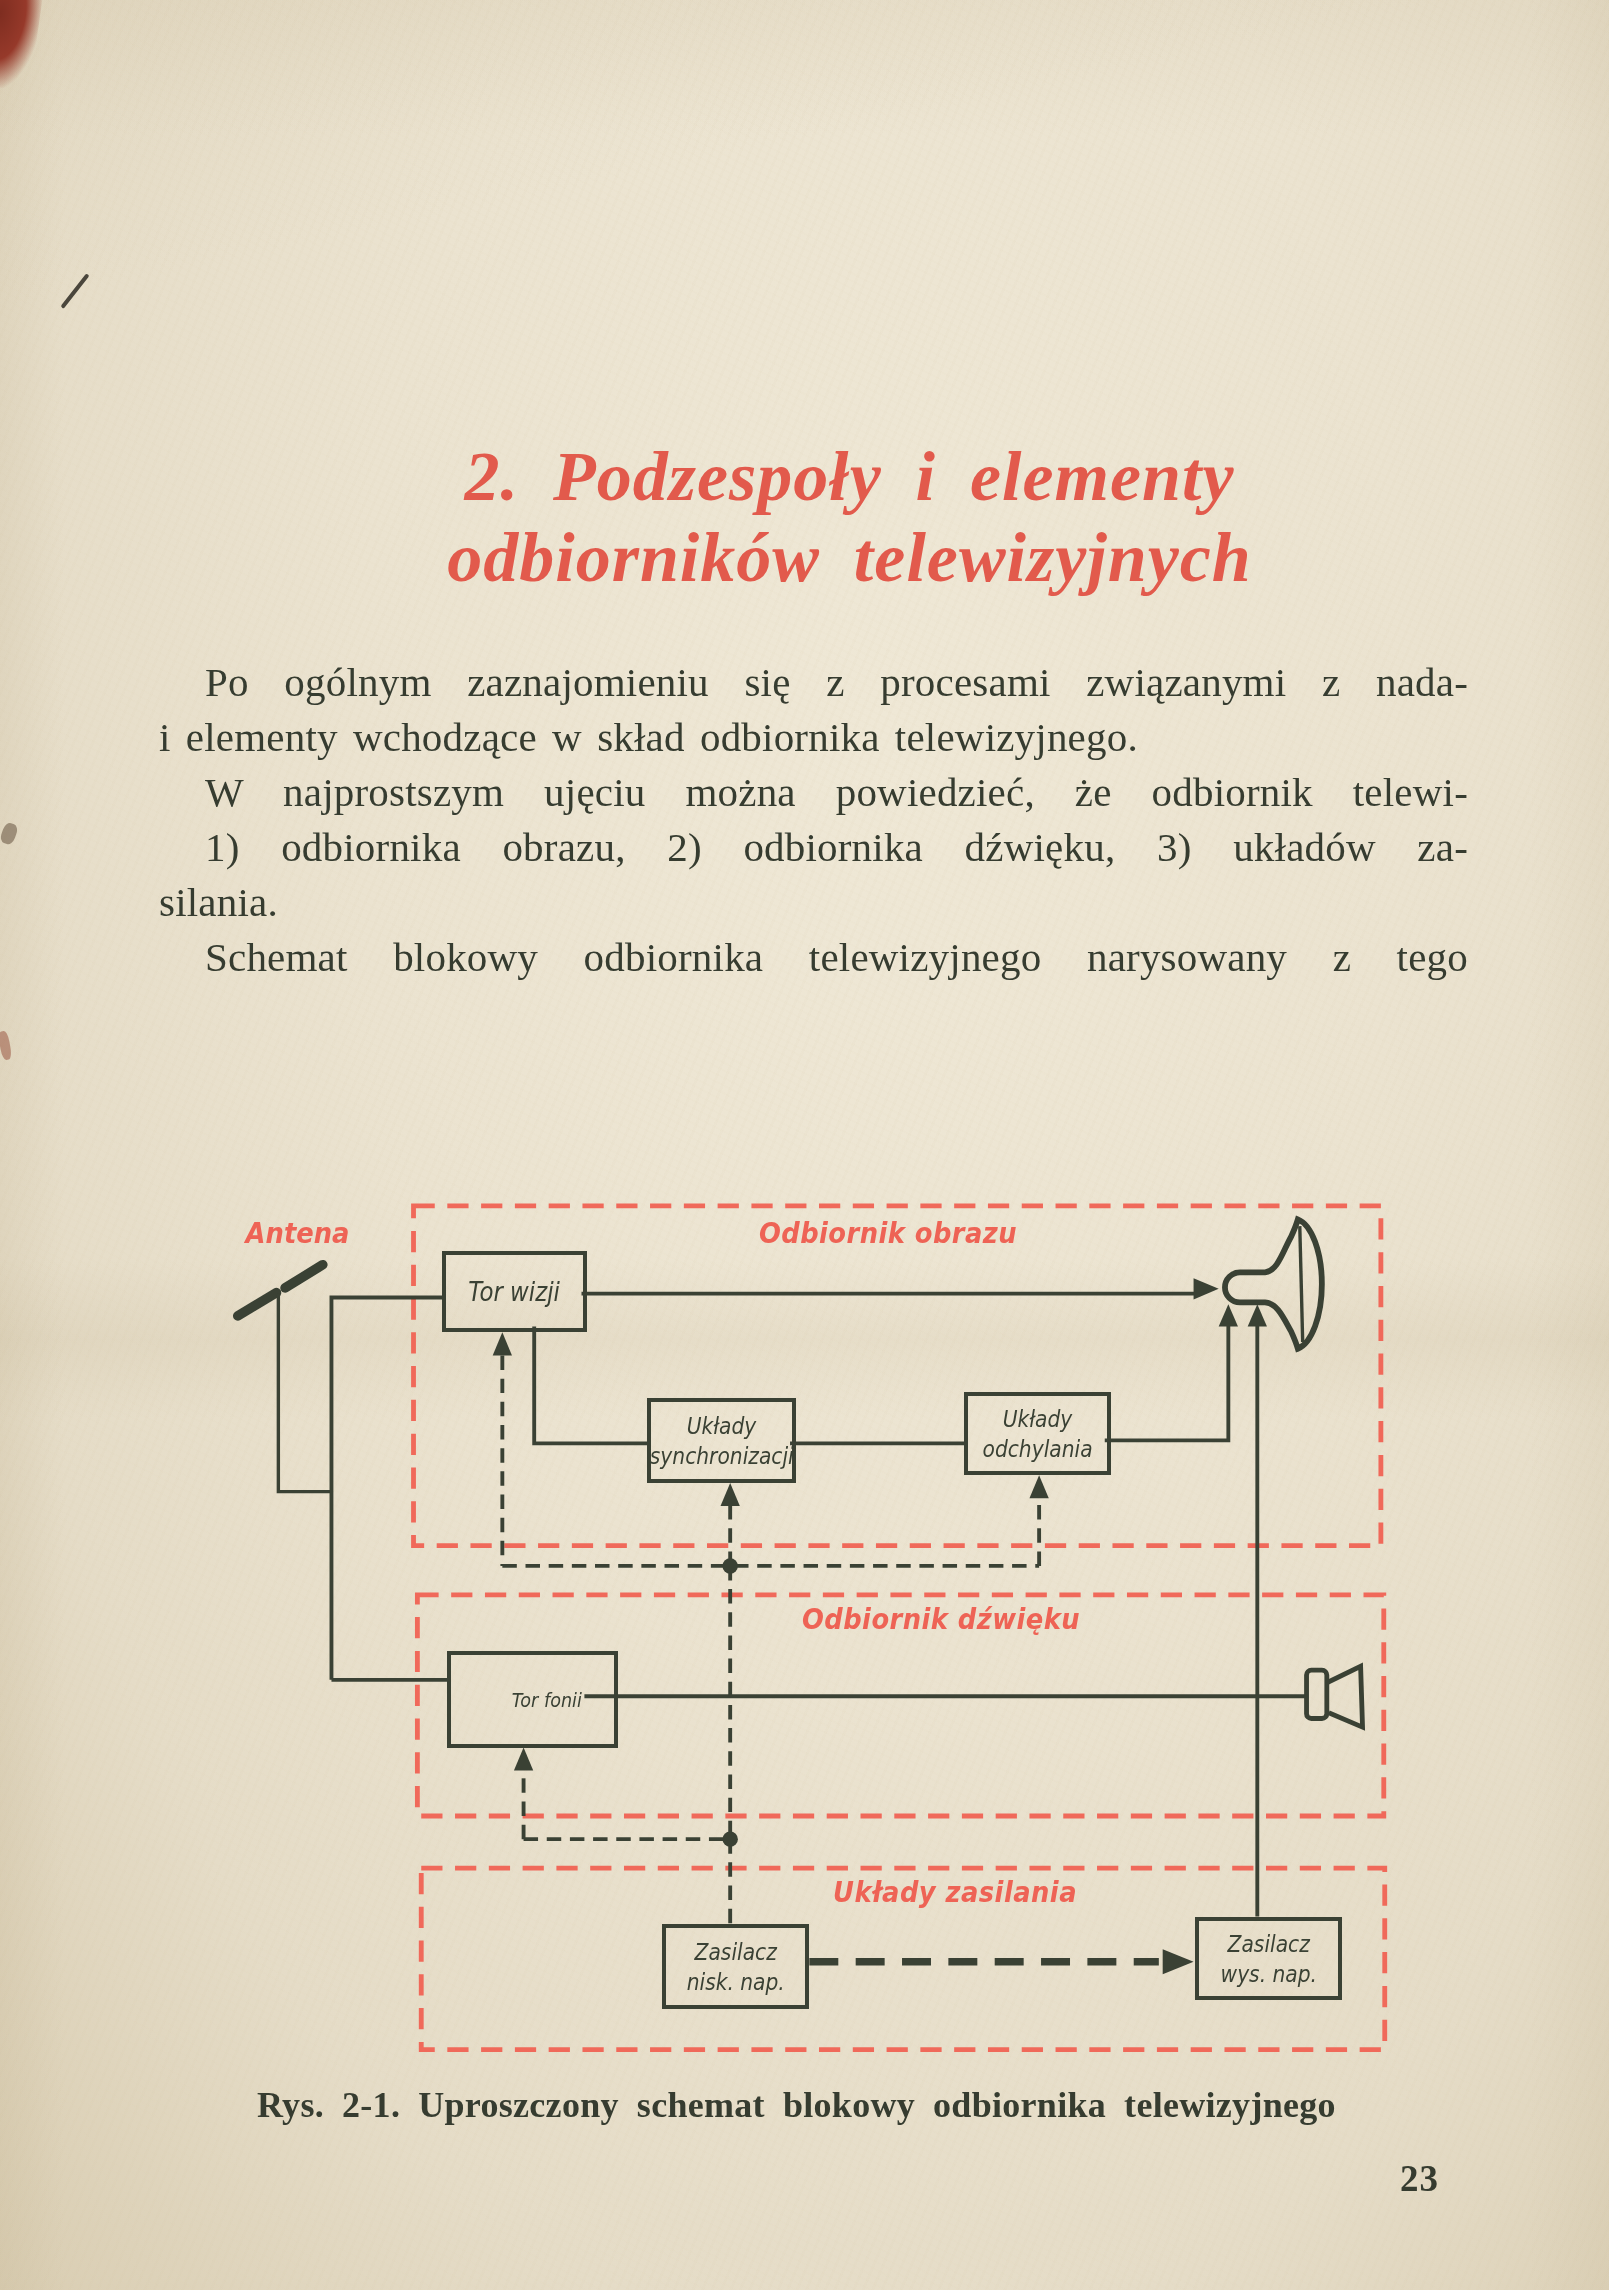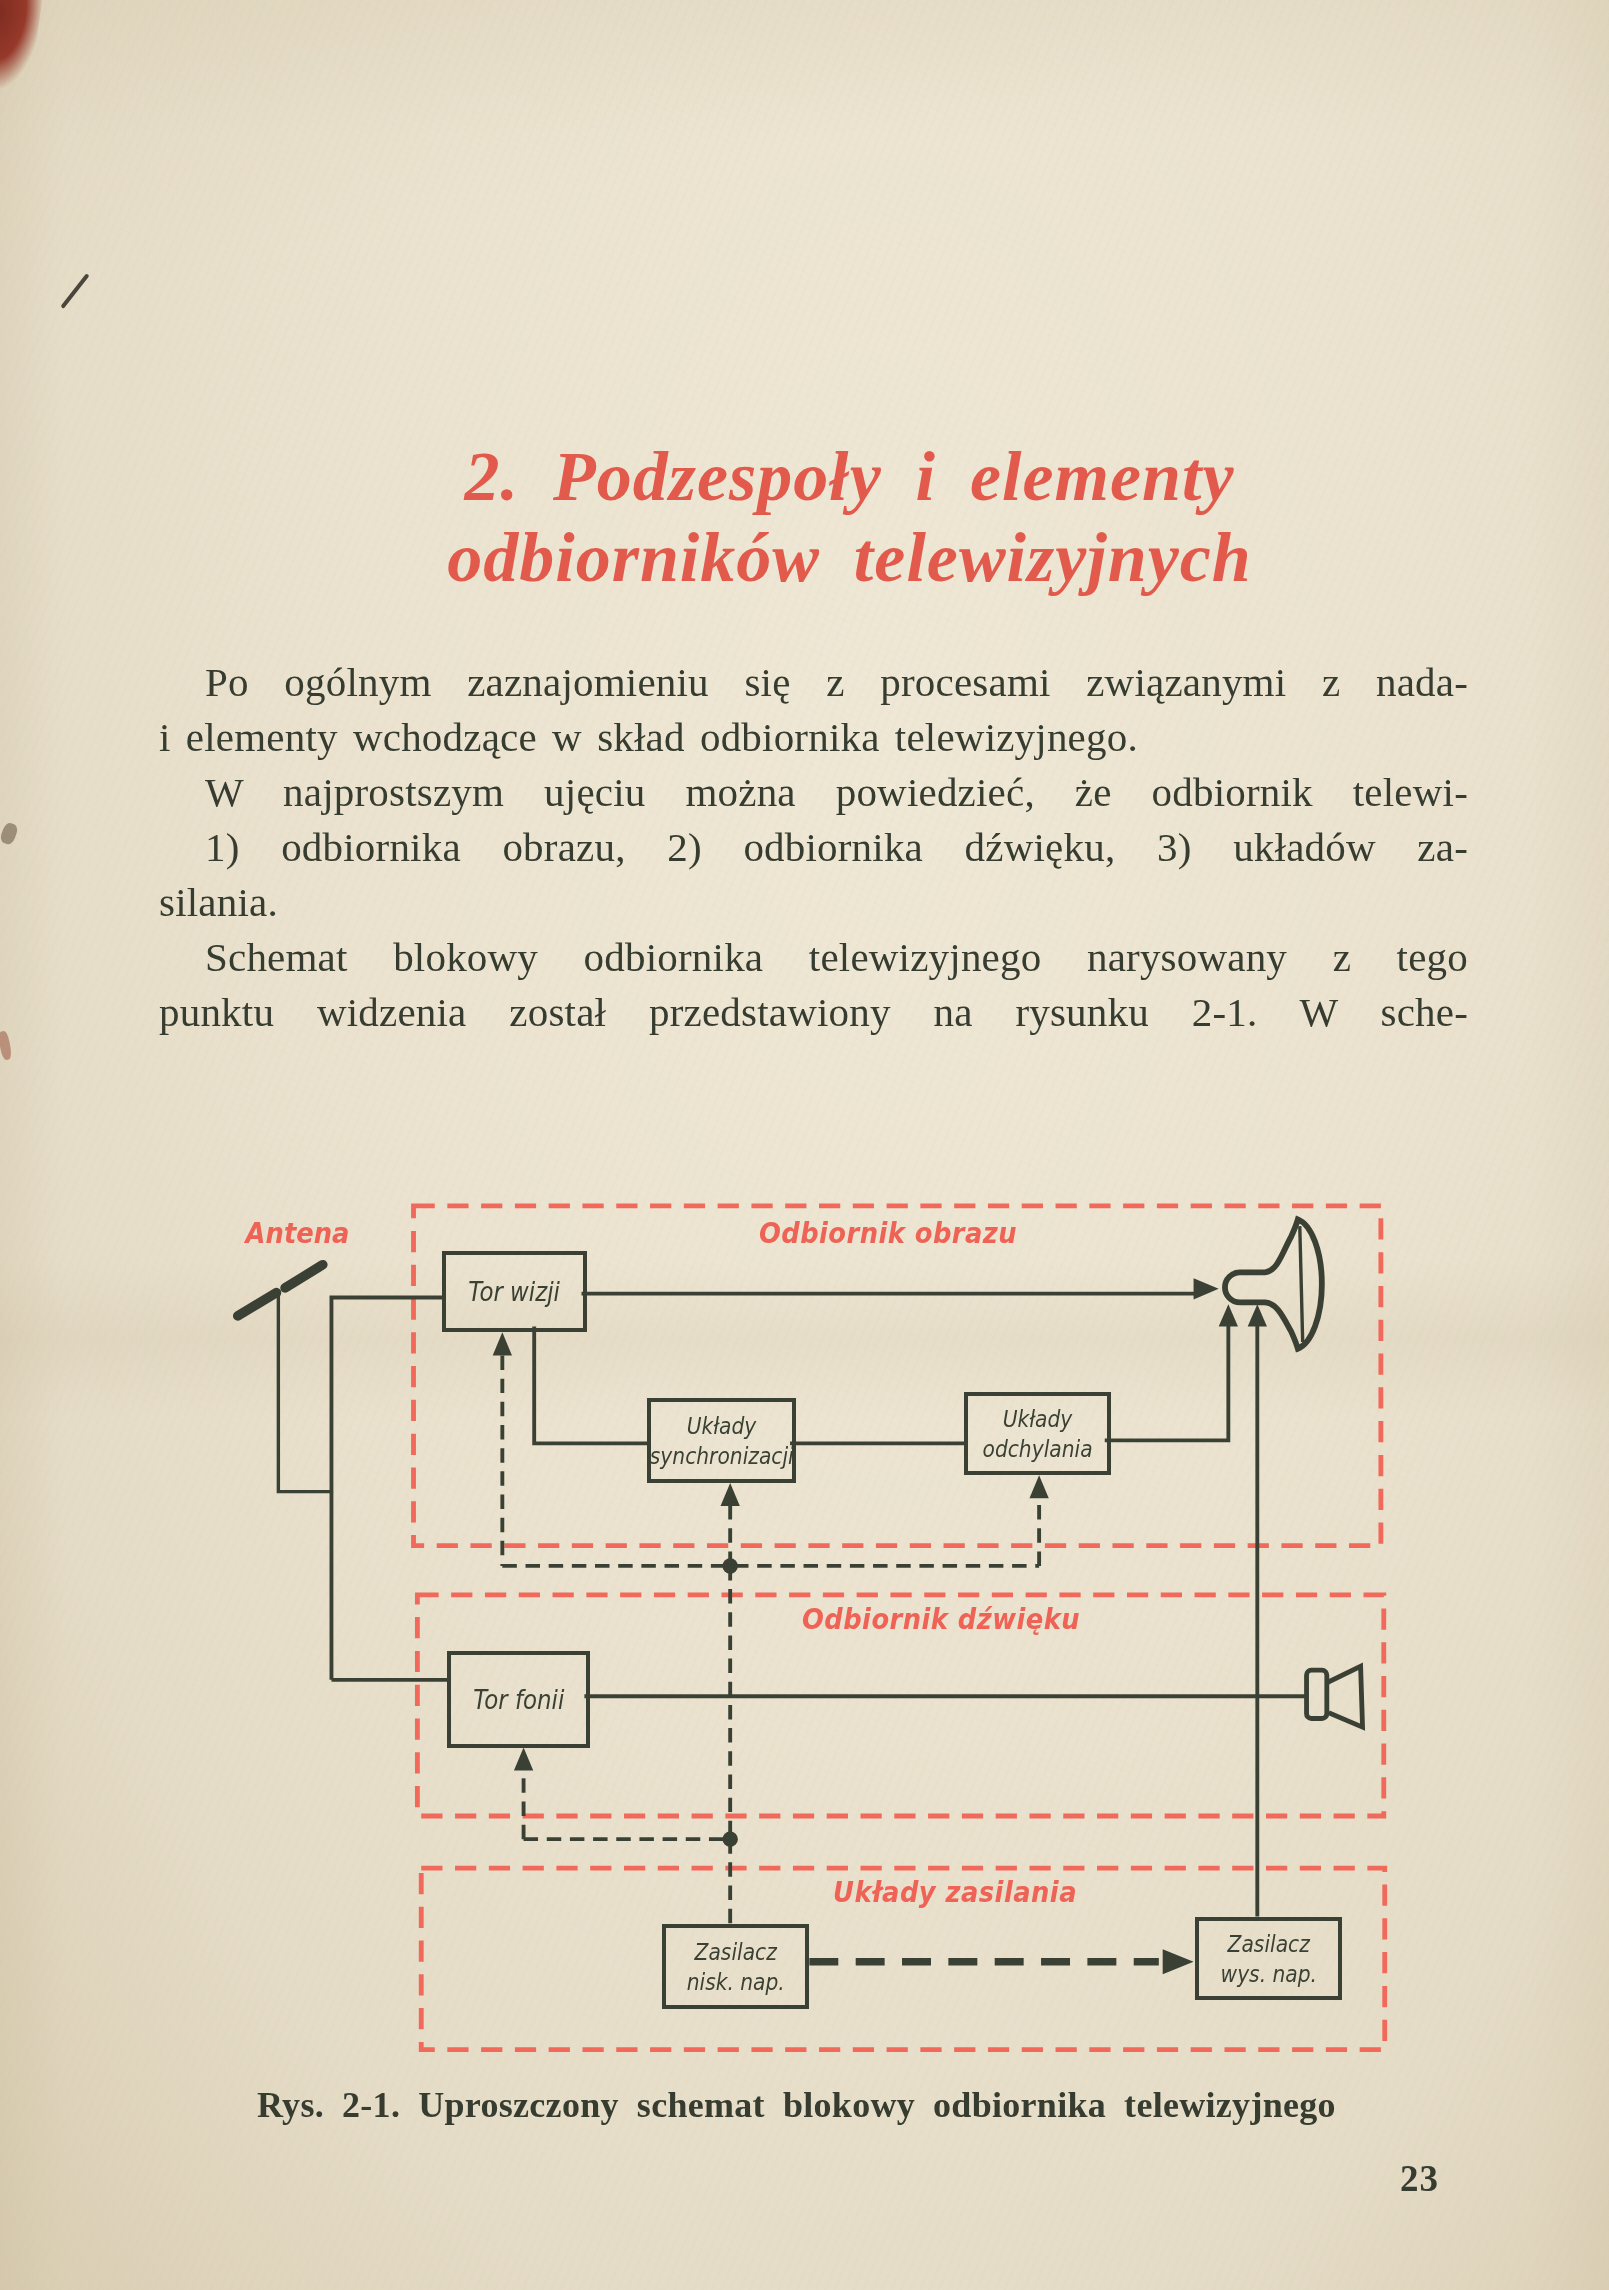--- a/index.html
+++ b/index.html
@@ -75,21 +75,21 @@
     display:flex;flex-direction:column;align-items:center;justify-content:center;
     font-family:"DejaVu Sans","Liberation Sans",sans-serif;
     font-style:italic;
     color:#3a4134;
     text-align:right;
   }
   .block .bl{white-space:nowrap;line-height:30px;transform:scaleX(.88);}
   .b-torwizji {left:442px;top:1251px;width:137px;height:73px;font-size:26px;}
   .b-sync     {left:647px;top:1398px;width:141px;height:77px;font-size:23px;}
   .b-odch     {left:964px;top:1392px;width:139px;height:75px;font-size:23px;}
-  .b-torfonii {left:447px;top:1651px;width:135px;height:89px;font-size:26px;}
+  .b-torfonii {left:447px;top:1651px;width:135px;height:89px;font-size:20px;padding-left:28px;}
   .b-nisk     {left:662px;top:1924px;width:139px;height:77px;font-size:23px;}
   .b-wys      {left:1195px;top:1917px;width:139px;height:75px;font-size:23px;}
 
   
   .caption{
     position:absolute;left:145px;top:2084px;width:1303px;
     text-align:center;font-weight:bold;
     font-size:36px;word-spacing:8.7px;letter-spacing:0.3px;
   }
   .pagenum{
@@ -112,21 +112,20 @@
     <div>odbiorników telewizyjnych</div>
   </div>
 
   <div class="bodytext">
     <div class="line just indent">Po ogólnym zaznajomieniu się z procesami związanymi z nada-</div>
     <div class="line">i elementy wchodzące w skład odbiornika telewizyjnego.</div>
     <div class="line just indent">W najprostszym ujęciu można powiedzieć, że odbiornik telewi-</div>
     <div class="line just indent">1) odbiornika obrazu, 2) odbiornika dźwięku, 3) układów za-</div>
     <div class="line">silania.</div>
     <div class="line just indent">Schemat blokowy odbiornika telewizyjnego narysowany z tego</div>
-    <div class="line just">punktu widzenia został przedstawiony na rysunku 2-1. W sche-</div>
   </div>
 
   <svg class="diagram-svg" viewBox="0 0 1667 2372">
 
     <g stroke="#f0695a" stroke-width="5" fill="none">
       <rect x="428" y="1249" width="1002" height="352" stroke-dasharray="22 13"></rect>
       <rect x="432" y="1652" width="1001" height="229" stroke-dasharray="22 13"></rect>
       <rect x="436" y="1935" width="998" height="188" stroke-dasharray="22 13"></rect>
     </g>
 

